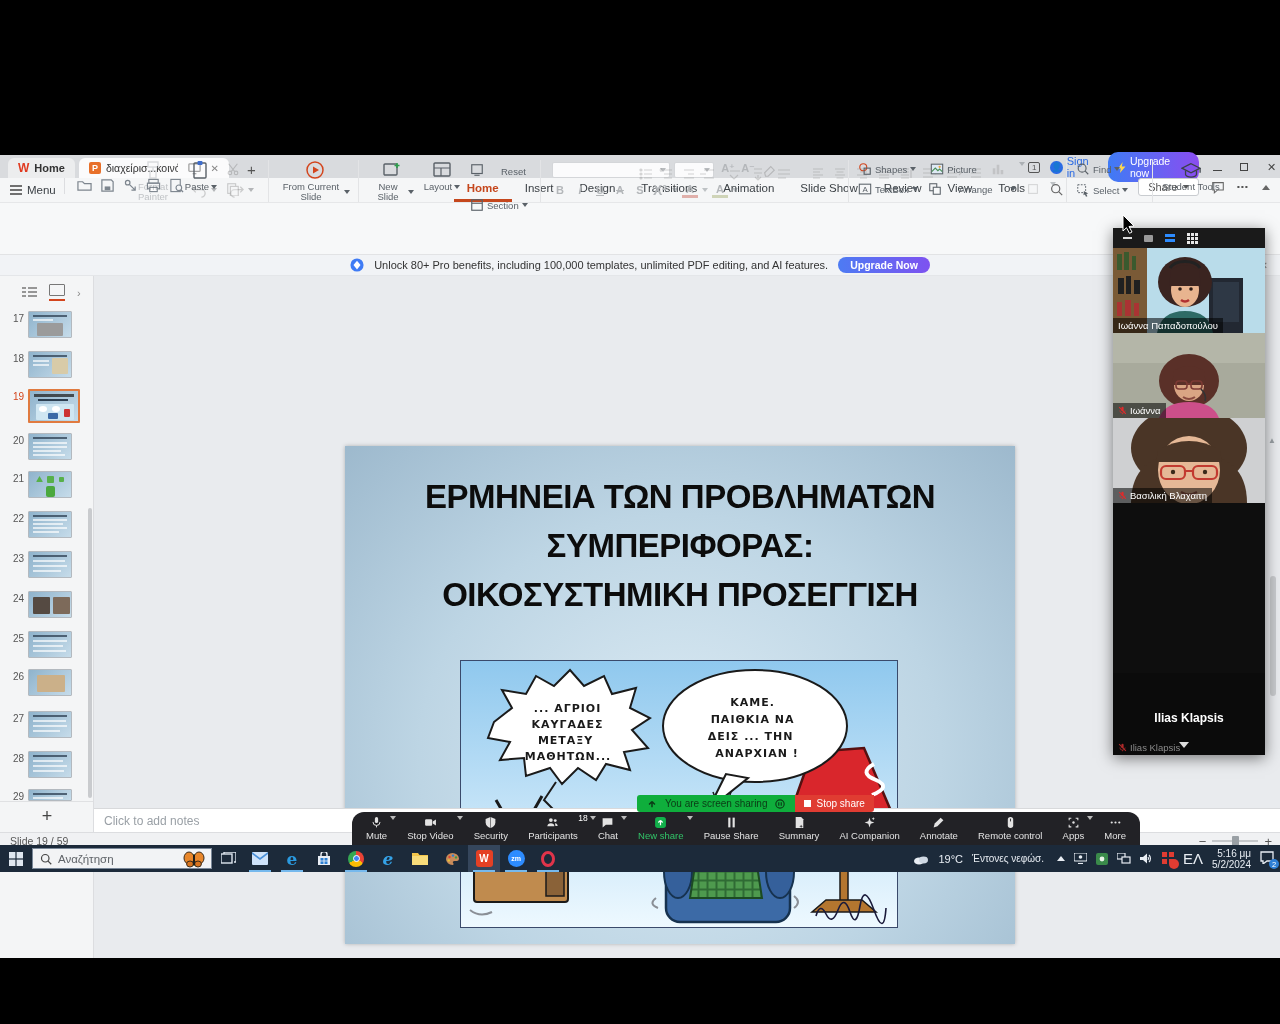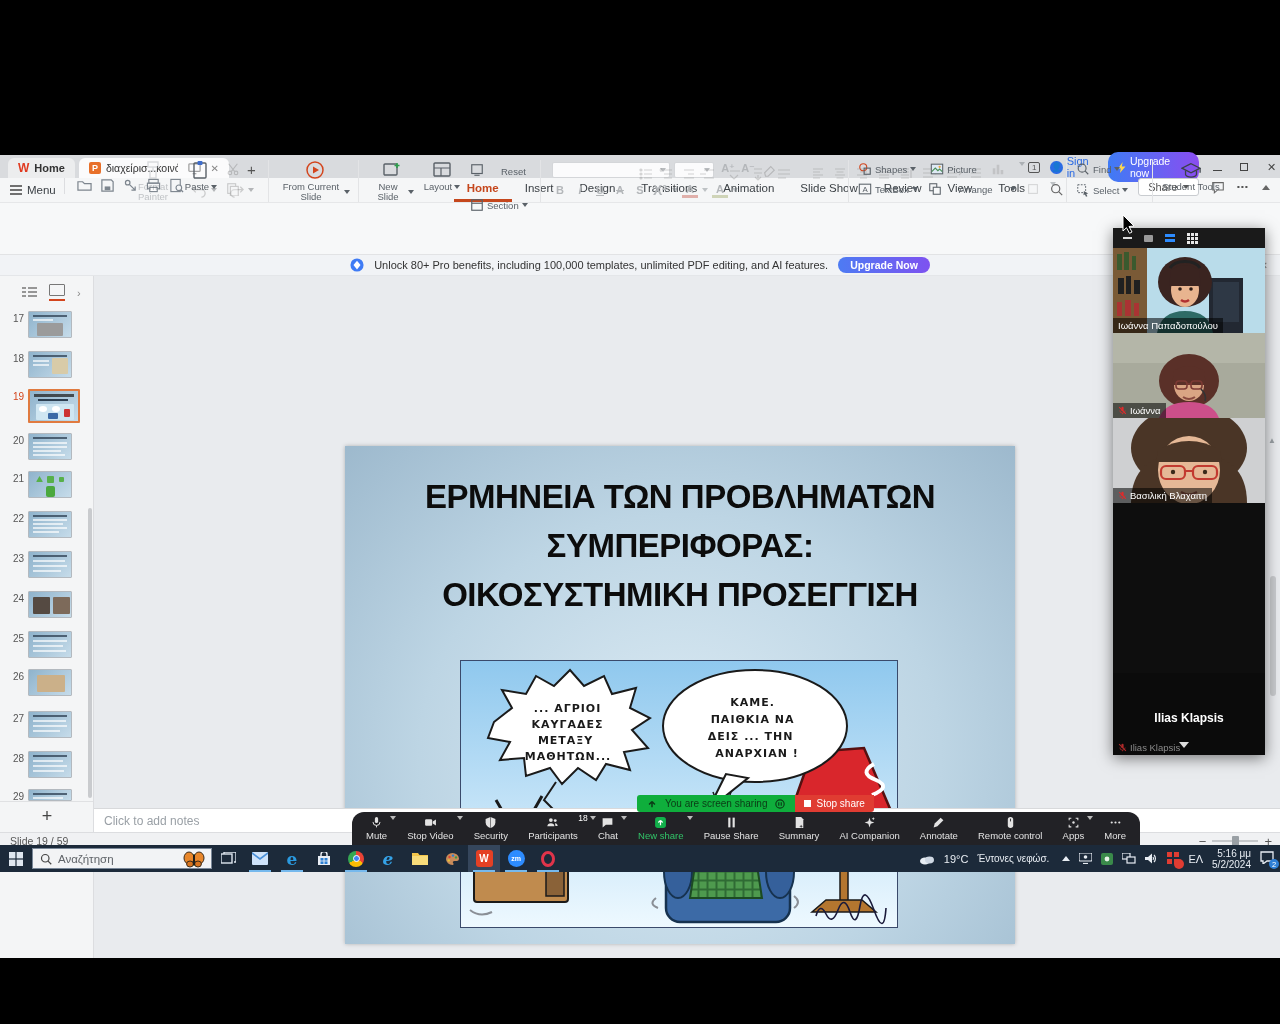--- a/index.html
+++ b/index.html
@@ -1037,21 +1037,21 @@
         <svg width="12" height="12" viewBox="0 0 12 12">
             <g fill="#e03c32">
               <rect width="5" height="5"></rect>
               <rect x="7" width="5" height="5"></rect>
               <rect y="7" width="5" height="5"></rect>
               <rect x="7" y="7" width="5" height="5"></rect>
             </g>
           </svg>
         <span class="acbadge" style="background:#e03c32"> </span>
       </span>
-      <span style="font-size:11px">ΕΛ</span>
+      <span style="font-size:15px">ΕΛ</span>
       <span id="clock">
         <span>5:16 μμ</span><br>
         <span>5/2/2024</span>
       </span>
       <span class="ac">
         <svg width="14" height="13" viewBox="0 0 14 13">
             <path d="M1 1h12v9H7l-4 3v-3H1z" fill="none" stroke="#e8edf3" stroke-width="1.3"></path>
           </svg>
         <span class="acbadge">2</span>
       </span>

